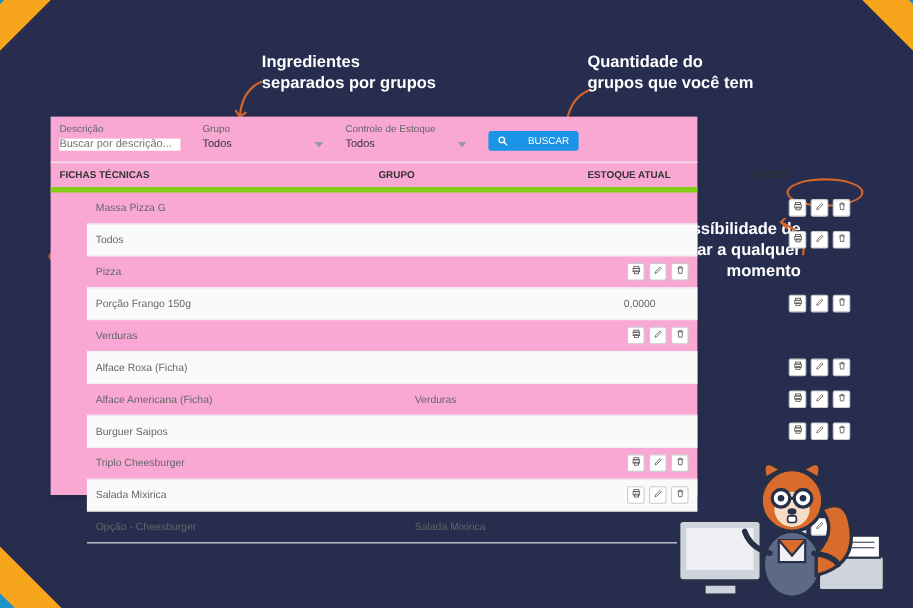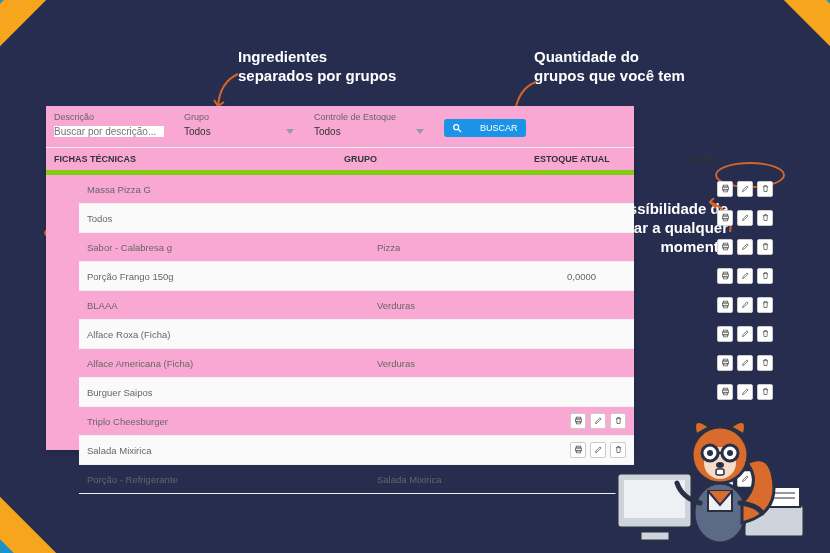--- a/index.html
+++ b/index.html
@@ -194,21 +194,20 @@
               </svg></span>
           </span>
           <span class="ibtn">
             <span><svg viewBox="0 0 24 24" fill="none" stroke="#555" stroke-width="2">
                 <path d="M5 7h14M9 7V4h6v3M7 7l1 13h8l1-13"></path>
               </svg></span>
           </span>
         </div>
       </div>
       <div class="row">
-        <div class="col-desc">Sabor - Calabresa g</div>
         <div class="col-group">Pizza</div>
         <div class="col-stock"></div>
         <div class="actions">
           <span class="ibtn">
             <span><svg viewBox="0 0 24 24" fill="none" stroke="#555" stroke-width="2">
                 <rect x="6" y="3" width="12" height="5"></rect>
                 <rect x="4" y="8" width="16" height="8"></rect>
                 <rect x="7" y="14" width="10" height="7"></rect>
               </svg></span>
           </span>
@@ -242,21 +241,20 @@
               </svg></span>
           </span>
           <span class="ibtn">
             <span><svg viewBox="0 0 24 24" fill="none" stroke="#555" stroke-width="2">
                 <path d="M5 7h14M9 7V4h6v3M7 7l1 13h8l1-13"></path>
               </svg></span>
           </span>
         </div>
       </div>
       <div class="row">
-        <div class="col-desc">BLAAA</div>
         <div class="col-group">Verduras</div>
         <div class="col-stock"></div>
         <div class="actions">
           <span class="ibtn">
             <span><svg viewBox="0 0 24 24" fill="none" stroke="#555" stroke-width="2">
                 <rect x="6" y="3" width="12" height="5"></rect>
                 <rect x="4" y="8" width="16" height="8"></rect>
                 <rect x="7" y="14" width="10" height="7"></rect>
               </svg></span>
           </span>
@@ -384,21 +382,21 @@
               </svg></span>
           </span>
           <span class="ibtn">
             <span><svg viewBox="0 0 24 24" fill="none" stroke="#555" stroke-width="2">
                 <path d="M5 7h14M9 7V4h6v3M7 7l1 13h8l1-13"></path>
               </svg></span>
           </span>
         </div>
       </div>
       <div class="row">
-        <div class="col-desc">Porção - Refrigerante</div>
+        <div class="col-desc">Opção - Cheesburger</div>
         <div class="col-group">Salada Mixirica</div>
         <div class="col-stock"></div>
         <div class="actions">
           <span class="ibtn">
             <span><svg viewBox="0 0 24 24" fill="none" stroke="#555" stroke-width="2">
                 <rect x="6" y="3" width="12" height="5"></rect>
                 <rect x="4" y="8" width="16" height="8"></rect>
                 <rect x="7" y="14" width="10" height="7"></rect>
               </svg></span>
           </span>

